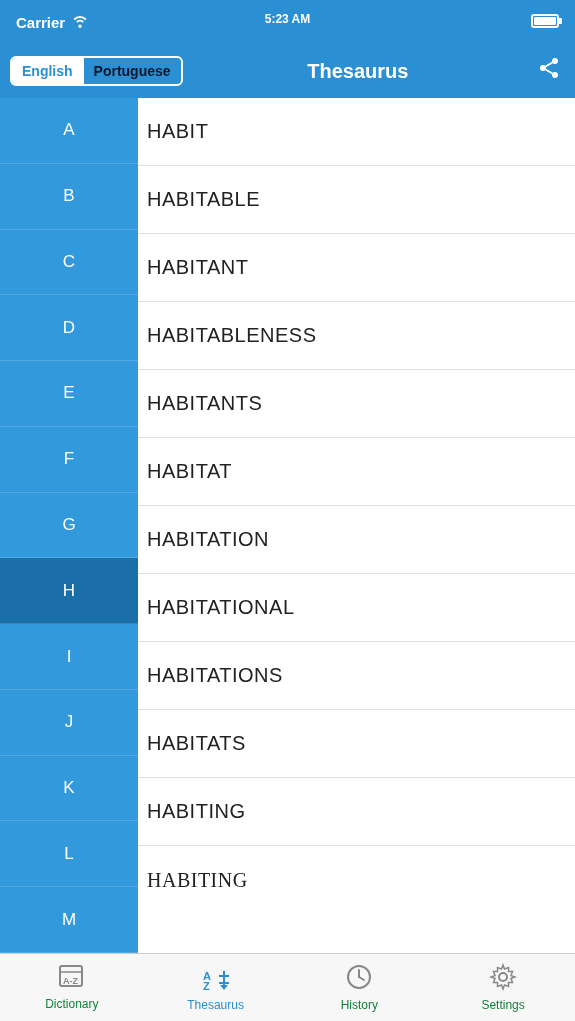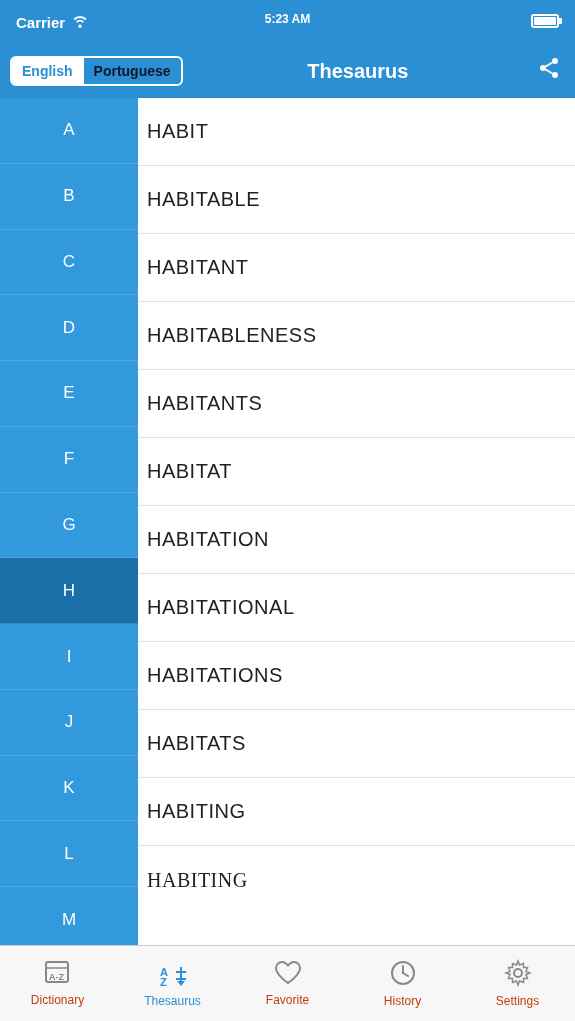--- a/index.html
+++ b/index.html
@@ -167,39 +167,39 @@
       color: #222;
       letter-spacing: 0.5px;
     }
 
     
     .tab-bar {
       position: absolute;
       bottom: 0;
       left: 0;
       right: 0;
-      height: 76px;
+      height: 68px;
       background: #f7f7f7;
       border-top: 1px solid #ccc;
       display: flex;
       align-items: center;
       justify-content: space-around;
     }
     .tab-item {
       display: flex;
       flex-direction: column;
       align-items: center;
       gap: 3px;
       cursor: pointer;
       flex: 1;
       padding: 6px 0;
     }
     .tab-label {
       font-size: 12px;
-      color: #c2410c;
+      color: #15803d;
     }
     .tab-label.active-label {
       color: #2b8fd4;
     }
   </style>
 </head>
 <body>
 
 <div class="status-bar">
   <div class="status-left">
@@ -314,28 +314,20 @@
         <text x="2" y="27" font-size="11" fill="#2b8fd4" font-family="Arial" font-weight="bold">Z</text>
         <line x1="18" y1="13" x2="28" y2="13" stroke="#2b8fd4" stroke-width="2"></line>
         <line x1="18" y1="20" x2="28" y2="20" stroke="#2b8fd4" stroke-width="2"></line>
         <line x1="23" y1="8" x2="23" y2="25" stroke="#2b8fd4" stroke-width="2"></line>
         <polygon points="19,22 23,27 27,22" fill="#2b8fd4"></polygon>
       </svg>
     </div>
     <span class="tab-label active-label" style="color:#2b8fd4;">Thesaurus</span>
   </div>
 
-  <div class="tab-item">
-    <div>
-      <svg width="28" height="26" viewBox="0 0 28 26" fill="none">
-        <path d="M14 23 C14 23 2 15 2 8 C2 5 4.5 2 8 2 C10.5 2 12.5 3.5 14 5.5 C15.5 3.5 17.5 2 20 2 C23.5 2 26 5 26 8 C26 15 14 23 14 23Z" stroke="#888" stroke-width="2" fill="none"></path>
-      </svg>
-    </div>
-    <span class="tab-label">Favorite</span>
-  </div>
 
   <div class="tab-item">
     <div>
       <svg width="28" height="28" viewBox="0 0 28 28" fill="none">
         <circle cx="14" cy="14" r="11" stroke="#888" stroke-width="2"></circle>
         <line x1="14" y1="7" x2="14" y2="14" stroke="#888" stroke-width="2" stroke-linecap="round"></line>
         <line x1="14" y1="14" x2="19" y2="17" stroke="#888" stroke-width="2" stroke-linecap="round"></line>
       </svg>
     </div>
     <span class="tab-label">History</span>

